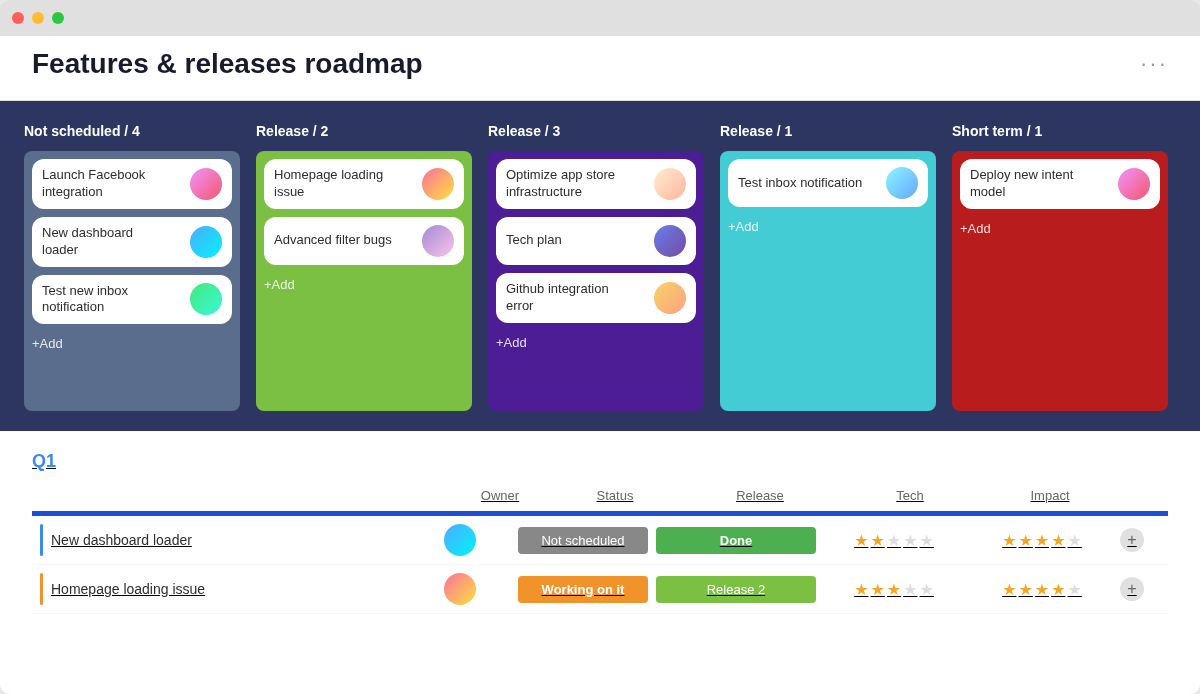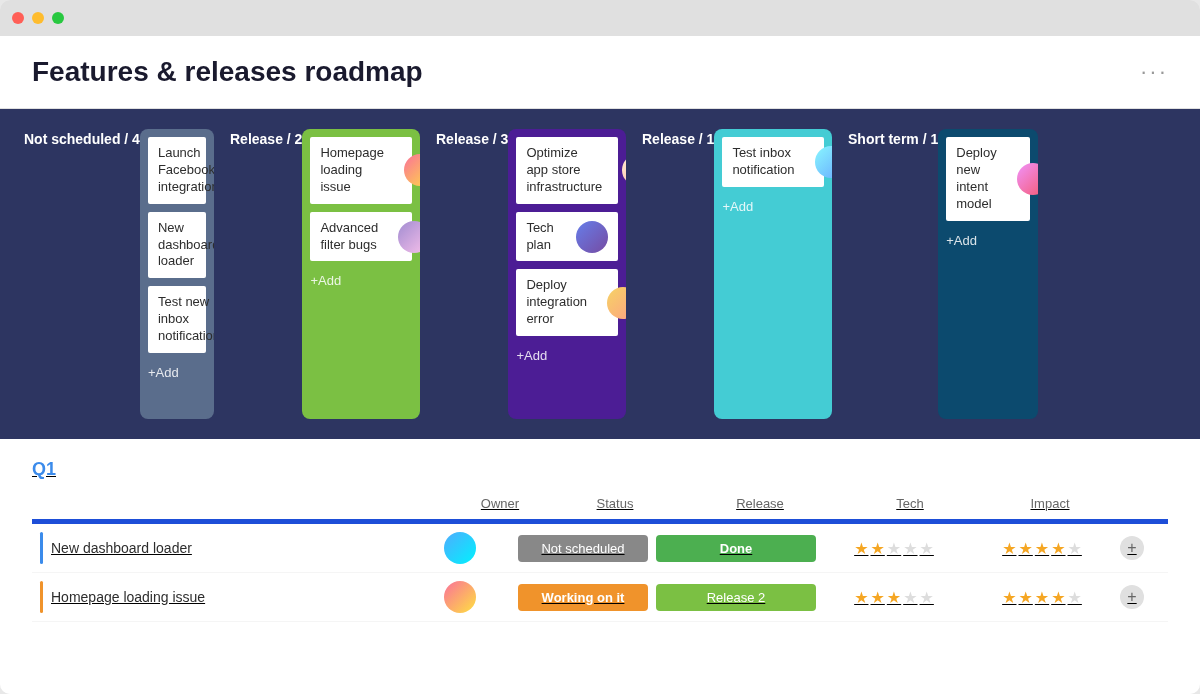--- a/index.html
+++ b/index.html
@@ -29,21 +29,21 @@
       width: 12px;
       height: 12px;
       border-radius: 50%;
     }
     .dot-red { background: #ff5f57; }
     .dot-yellow { background: #febc2e; }
     .dot-green { background: #28c840; }
 
     .header {
       background: #ffffff;
-      padding: 20px 32px 20px 32px;
+      padding: 12px 32px 20px 32px;
       display: flex;
       align-items: center;
       justify-content: space-between;
       flex-shrink: 0;
       border-bottom: 1px solid #e0e0e0;
       text-align: center;
     }
 
     .header-title {
       font-size: 28px;
@@ -73,22 +73,22 @@
     }
 
     .kanban-board {
       display: flex;
       gap: 16px;
       height: 100%;
     }
 
     .column {
       display: flex;
-      flex-direction: row;
-      width: 190px;
+      flex-direction: column;
+      width: 216px;
       flex-shrink: 0;
     }
 
     .column-header {
       font-size: 14px;
       font-weight: 600;
       color: #ffffff;
       margin-bottom: 10px;
       padding: 2px 0;
     }
@@ -99,26 +99,26 @@
       padding: 8px;
       flex: 1;
       display: flex;
       flex-direction: column;
       gap: 8px;
       overflow: hidden;
     }
     .column-body.green { background: #7bc043; }
     .column-body.pink { background: #4c1d95; }
     .column-body.cyan { background: #44ccd4; }
-    .column-body.orange { background: #0c4a6e; }
+    .column-body.orange { background: #b91c1c; }
     .column-body.gray-blue { background: #5a6d8c; }
 
     .card {
       background: #ffffff;
-      border-radius: 2px;
+      border-radius: 12px;
       padding: 8px 10px;
       display: flex;
       align-items: center;
       justify-content: flex-start;
       gap: 20px;
     }
 
     .card-text {
       font-size: 13px;
       font-weight: 500;
@@ -327,21 +327,21 @@
           <div class="column-body pink">
             <div class="card">
               <span class="card-text">Optimize app store infrastructure</span>
               <div class="avatar avatar-6"></div>
             </div>
             <div class="card">
               <span class="card-text">Tech plan</span>
               <div class="avatar avatar-7"></div>
             </div>
             <div class="card">
-              <span class="card-text">Deploy integration error</span>
+              <span class="card-text">Github integration error</span>
               <div class="avatar avatar-8"></div>
             </div>
             <div class="add-btn">+Add</div>
           </div>
         </div>
 
         <div class="column">
           <div class="column-header">Release / 1</div>
           <div class="column-body cyan">
             <div class="card">

